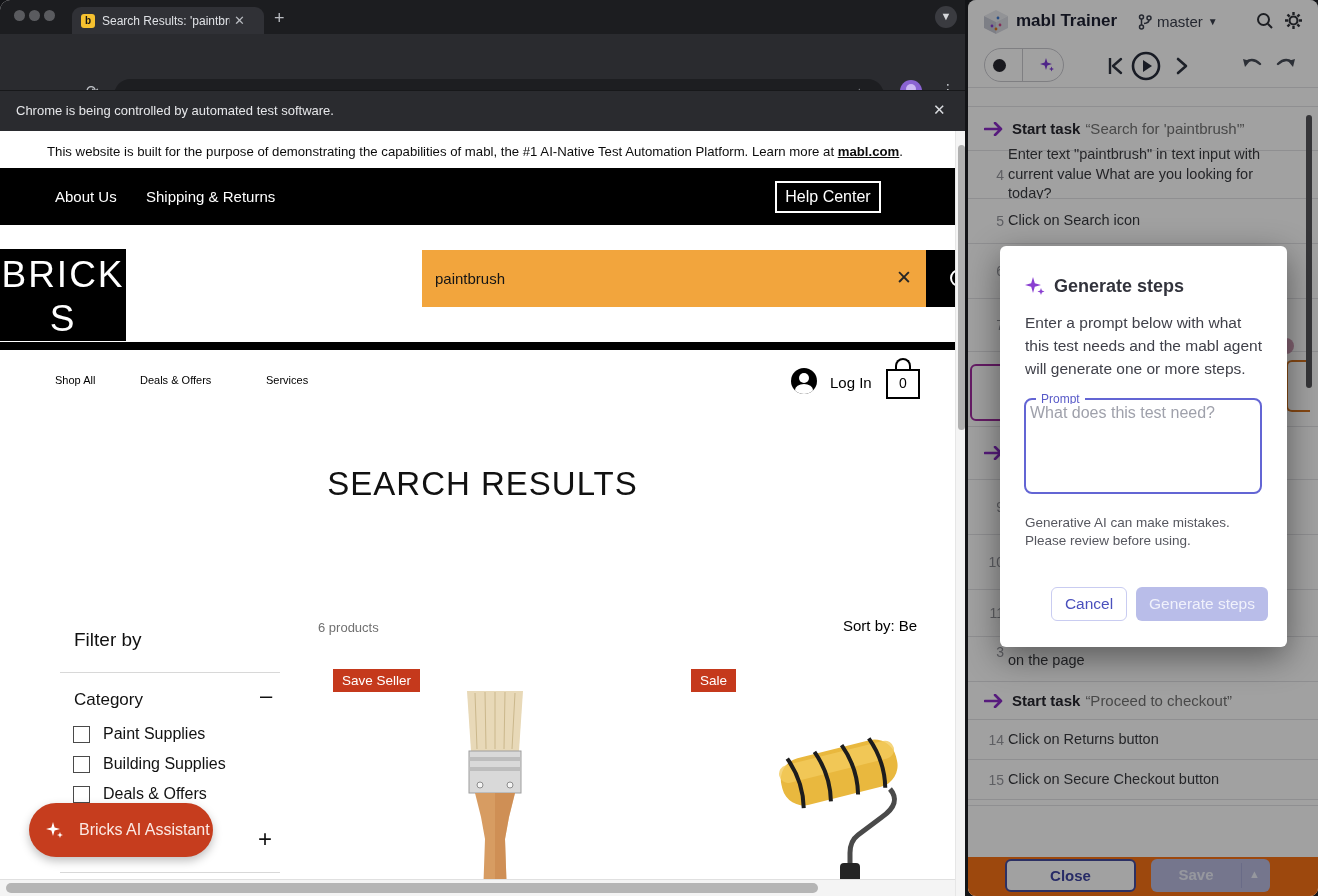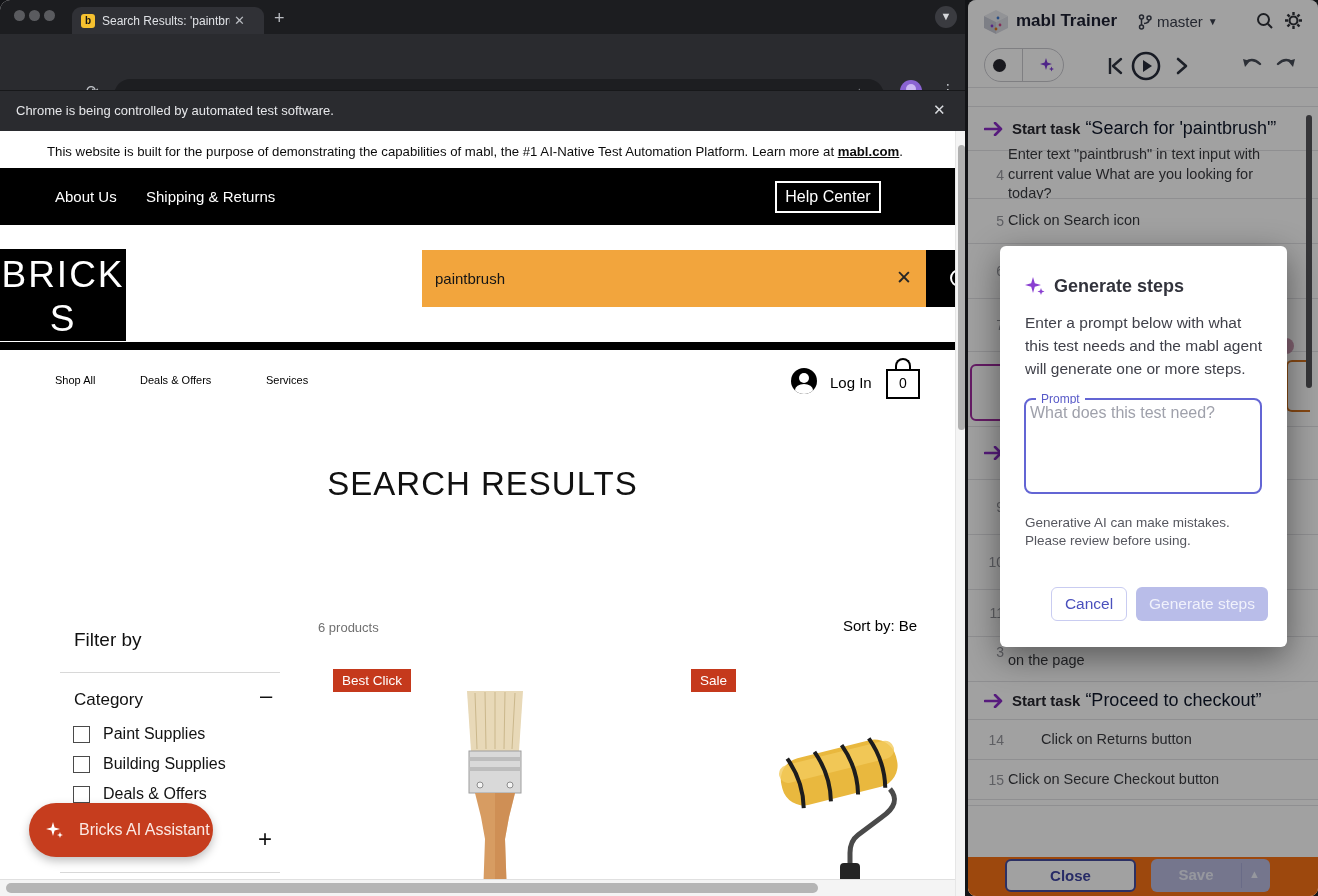--- a/index.html
+++ b/index.html
@@ -84,21 +84,21 @@
   #mabl-toolbar { position:absolute; left:0; top:44px; width:350px; height:44px; border-bottom:1px solid #e2e2e6; }
   #rec-pill { position:absolute; left:16px; top:4px; width:80px; height:34px; border:1.5px solid #c9c9cf; border-radius:17px; display:flex; align-items:center; justify-content:space-around; }
   #rec-pill .sep { width:1px; height:32px; background:#c9c9cf; }
   #rec-dot { width:13px; height:13px; border-radius:50%; background:#27272f; }
   #steps { position:absolute; left:0; top:88px; width:350px; height:712px; overflow:hidden; }
   .step-row { position:relative; width:350px; border-bottom:1px solid #e2e2e6; background:#fff; display:flex; align-items:center; }
   .step-num { position:absolute; left:18px; width:18px; text-align:right; font-size:14px; color:#96979e; }
   .step-text { margin-left:40px; margin-right:26px; font-size:14.5px; color:#3a3b40; line-height:1.35; }
   .start-arrow { position:absolute; left:16px; top:50%; margin-top:-7px; }
   .start-label { margin-left:44px; font-size:15px; font-weight:700; color:#26262e; }
-  .start-task { margin-left:5px; font-size:18px; color:#0f172a; }
+  .start-task { margin-left:5px; font-size:15px; color:#737373; }
   .row-tail { align-items:flex-end; }
   .row-tail .step-text { margin-bottom:10px; }
   .row-tail .step-num { top:7px; }
   #frag-purple { position:absolute; left:2px; top:12px; width:40px; height:57px; border:2px solid #a12ba0; border-radius:6px; }
   #frag-orange { position:absolute; left:318px; top:8px; width:24px; height:52px; border:2px solid #d4731f; border-radius:6px 0 0 6px; border-right:none; }
   #pink-dot { position:absolute; left:310px; top:338px; width:16px; height:16px; border-radius:50%; background:#cf9bb4; }
   #mabl-scrollthumb { position:absolute; left:338px; top:115px; width:6px; height:273px; background:#55555a; border-radius:3px; }
   #mabl-bottombar { position:absolute; left:0; top:805px; width:350px; height:52px; background:#fff; border-top:1px solid #e2e2e6; }
   #mabl-footer { position:absolute; left:0; top:857px; width:350px; height:39px; background:#f97316; }
   #close-btn { position:absolute; left:37px; top:2px; width:131px; height:33px; border:2px solid #474c9e; border-radius:6px; background:#fff; color:#3f45a3; font-size:15px; font-weight:700; text-align:center; line-height:29px; }
@@ -211,21 +211,21 @@
             <span class="check-label">Building Supplies</span>
           </div>
           <div class="check-row">
             <div class="checkbox"></div>
             <span class="check-label">Deals &amp; Offers</span>
           </div>
         </div>
       <div id="plus-ic">+</div>
       <div class="hr" style="top:741px"></div>
 
-      <div class="badge" style="left:333px">Best Click</div>
+      <div class="badge" style="left:333px">Save Seller</div>
       <div class="badge" style="left:691px">Sale</div>
 
       <svg id="brush" width="80" height="207" viewBox="0 0 80 207">
         <polygon points="12,2 68,2 64,62 16,62" fill="#e8d9b8"></polygon>
         <g stroke="#cbb88c" stroke-width="1">
           <line x1="20" y1="4" x2="22" y2="60"></line>
             <line x1="30" y1="3" x2="31" y2="60"></line>
           <line x1="40" y1="3" x2="40" y2="60"></line>
             <line x1="50" y1="3" x2="49" y2="60"></line>
           <line x1="60" y1="4" x2="57" y2="60"></line>
@@ -394,21 +394,21 @@
           <span class="step-num">3</span>
           <span class="step-text">on the page</span>
         </div>
         <div class="step-row" style="height: 38px;">
           <svg class="start-arrow" width="20" height="14" viewBox="0 0 20 14">
             <path d="M1 7 H17 M11 1 L17 7 L11 13" stroke="#8a2cc7" stroke-width="2.6" fill="none" stroke-linecap="round" stroke-linejoin="round"></path>
           </svg>
           <span class="start-label">Start task</span>
           <span class="start-task">“Proceed to checkout”</span>
         </div>
-        <div class="step-row" style="height: 40px; padding-left: 33px;">
+        <div class="step-row" style="height: 40px;">
           <span class="step-num">14</span>
           <span class="step-text">Click on Returns button</span>
         </div>
         <div class="step-row" style="height: 40px;">
           <span class="step-num">15</span>
           <span class="step-text">Click on Secure Checkout button</span>
         </div>
       </div>
     <div id="pink-dot"></div>
     <div id="mabl-scrollthumb"></div>

